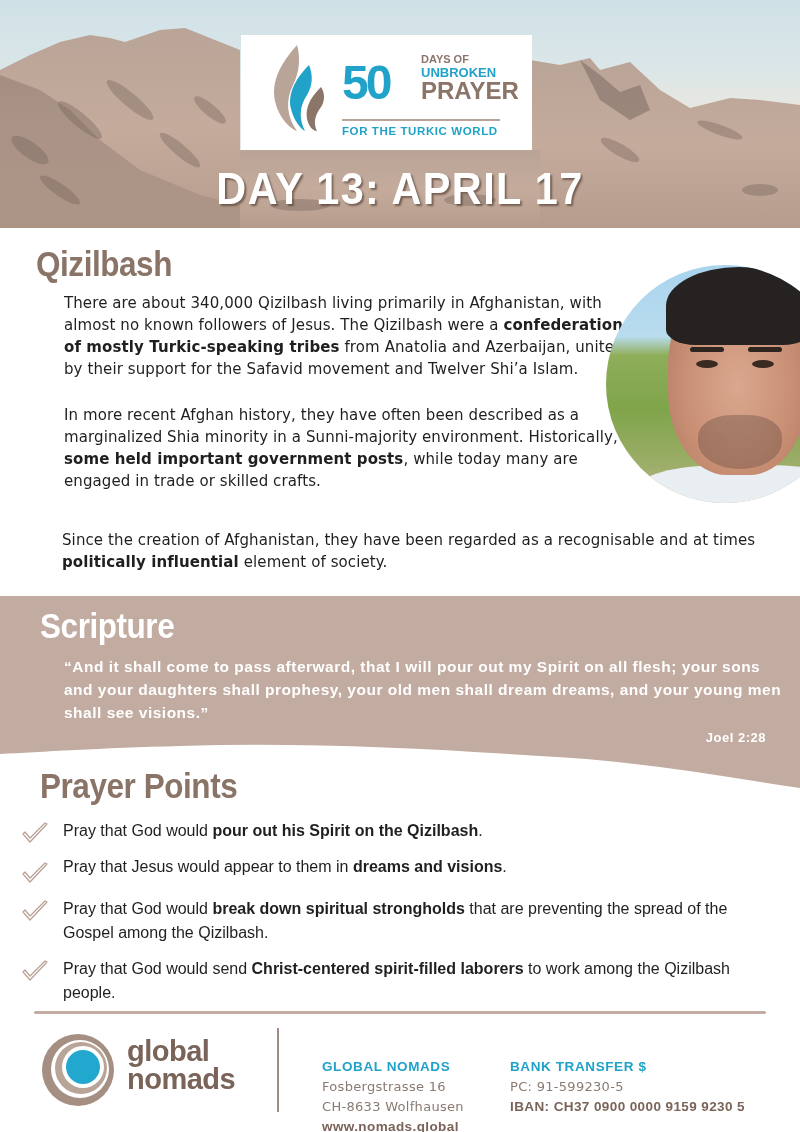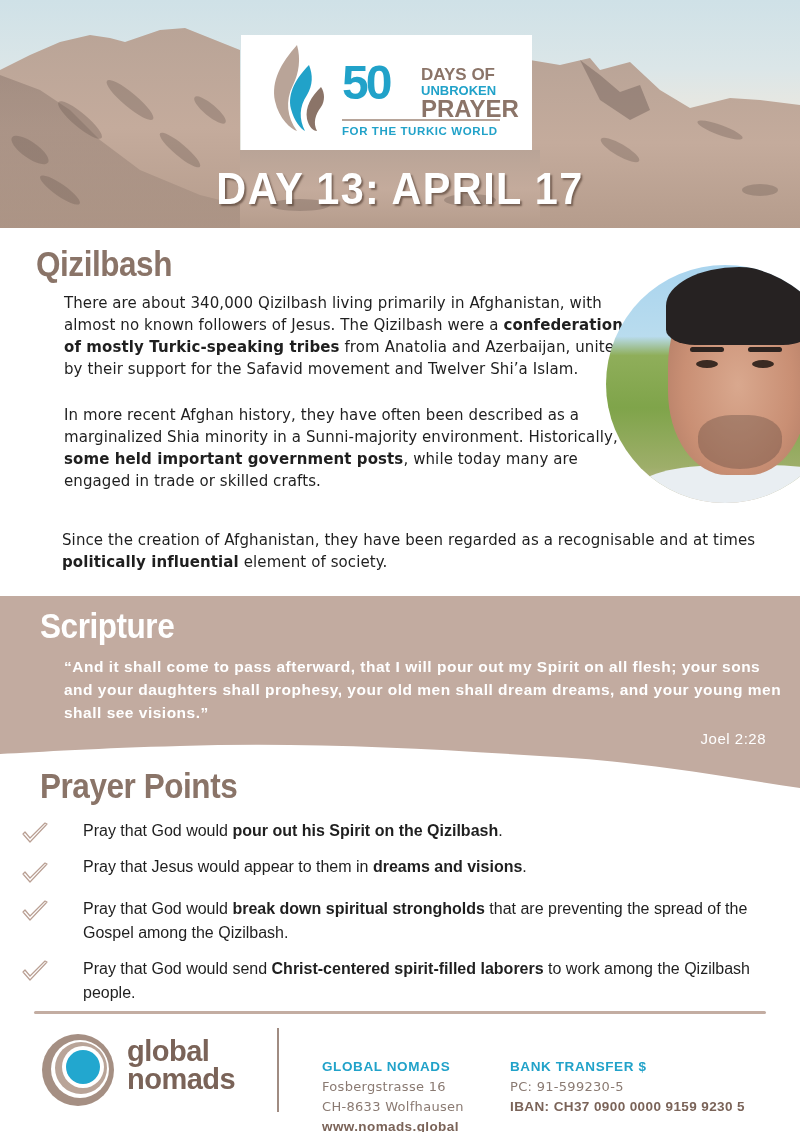--- a/index.html
+++ b/index.html
@@ -10,21 +10,21 @@
   .banner { position: absolute; left: 0; top: 0; width: 800px; height: 228px; overflow: hidden;
     background: linear-gradient(180deg, #cfe1e7 0%, #dbe6e8 30%, #e6e7e2 45%); }
   .banner svg.mountains { position: absolute; left: 0; top: 0; width: 800px; height: 228px; }
 
   .logo-box { position: absolute; left: 241px; top: 35px; width: 291px; height: 115px; background: #ffffff; }
   .logo-flame { position: absolute; left: 26px; top: 8px; width: 60px; height: 90px; }
   .logo-50 { position: absolute; left: 101px; top: 16px; font-family: "Liberation Sans", sans-serif; font-weight: bold;
     font-size: 48px; line-height: 64px; color: #21a2c9; letter-spacing: -3px; }
   .logo-days { position: absolute; left: 180px; top: 19px; font-family: "Liberation Sans", sans-serif; font-weight: bold;
     color: #8b7468; line-height: 1; }
-  .logo-days .l1 { font-size: 17px; display: block; letter-spacing: 0px; margin-top: 12px; }
+  .logo-days .l1 { font-size: 11px; display: block; letter-spacing: 0px; }
   .logo-days .l2 { font-size: 13px; display: block; color: #21a2c9; margin-top: 1px; }
   .logo-days .l3 { font-size: 24px; display: block; margin-top: 0px; }
   .logo-rule { position: absolute; left: 101px; top: 84px; width: 158px; height: 2px; background: #b7a59a; }
   .logo-tag { position: absolute; left: 101px; top: 90px; font-family: "Liberation Sans", sans-serif; font-weight: bold;
     font-size: 11.5px; color: #21a2c9; letter-spacing: 0.6px; }
 
   .day-title { position: absolute; left: 0; width: 800px; top: 163px; text-align: center;
     font-family: "Liberation Sans", sans-serif; font-weight: bold; font-size: 45px; color: #ffffff;
     letter-spacing: 1.5px; text-shadow: 2px 2px 2px rgba(60,40,30,0.55); transform: scaleX(0.92); }
 
@@ -50,28 +50,28 @@
   .photo .brow { position: absolute; top: 82px; width: 34px; height: 5px; border-radius: 3px; background: #2e2420; }
   .photo .beard { position: absolute; left: 92px; top: 150px; width: 84px; height: 54px; border-radius: 40% 40% 50% 50%;
     background: rgba(90,70,60,0.35); }
 
   
   .scripture-band { position: absolute; left: 0; top: 596px; width: 800px; height: 195px; }
   .scripture-band svg { position: absolute; left: 0; top: 0; }
   .h-scripture { position: absolute; left: 40px; top: 606px; font-size: 35px; color: #ffffff; transform: scaleX(0.9); transform-origin: left; }
   .quote { position: absolute; left: 64px; top: 655px; width: 720px; font-family: "Liberation Sans", sans-serif; font-weight: bold;
     font-size: 15.5px; line-height: 23px; color: #ffffff; letter-spacing: 0.5px; }
-  .ref { position: absolute; right: 34px; top: 730px; font-family: "Liberation Sans", sans-serif; font-weight: normal; font-size: 15px;
+  .ref { position: absolute; right: 34px; top: 730px; font-family: "Liberation Sans", sans-serif; font-weight: bold; font-size: 13px;
     color: #ffffff; letter-spacing: 0.5px; }
 
   
   .h-prayer { position: absolute; left: 40px; top: 766px; font-size: 35px; transform: scaleX(0.9); transform-origin: left; }
   .pp { position: absolute; left: 0; width: 800px; }
   .pp .check { position: absolute; left: 20px; top: 2px; width: 30px; height: 24px; }
-  .pp .txt { position: absolute; left: 63px; width: 700px; font-family: "Liberation Sans", sans-serif; font-size: 16px; line-height: 24px; color: #1f1f1f; margin-left: 20px; }
+  .pp .txt { position: absolute; left: 63px; width: 700px; font-family: "Liberation Sans", sans-serif; font-size: 16px; line-height: 24px; color: #1f1f1f; }
   .pp .txt b { font-weight: bold; }
   .pp1 { top: 819px; }
   .pp2 { top: 855px; }
   .pp3 { top: 897px; }
   .pp4 { top: 957px; }
 
   .footer-rule { position: absolute; left: 34px; top: 1011px; width: 732px; height: 3px; border-radius: 2px; background: #c3ada2; }
 
   
   .gn-logo { position: absolute; left: 40px; top: 1032px; width: 76px; height: 76px; }

